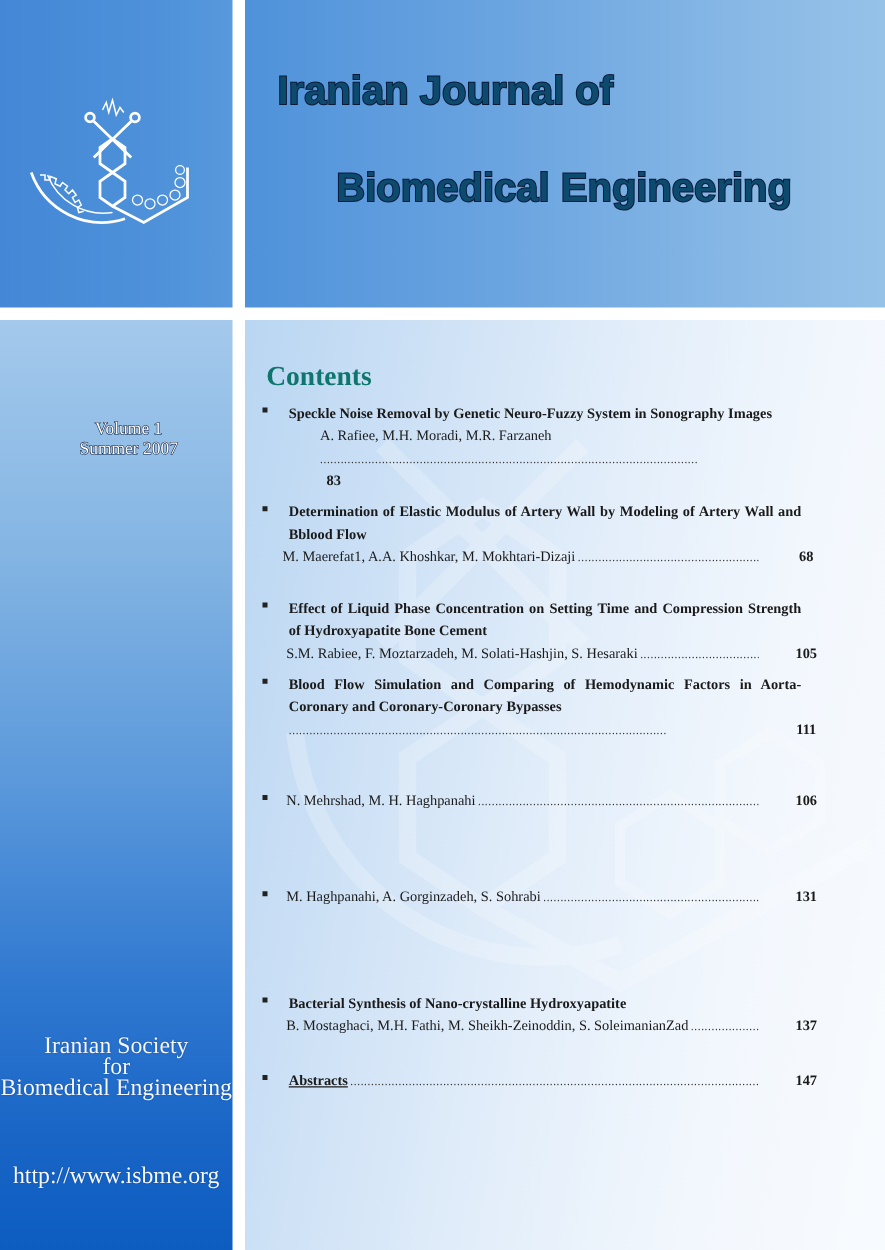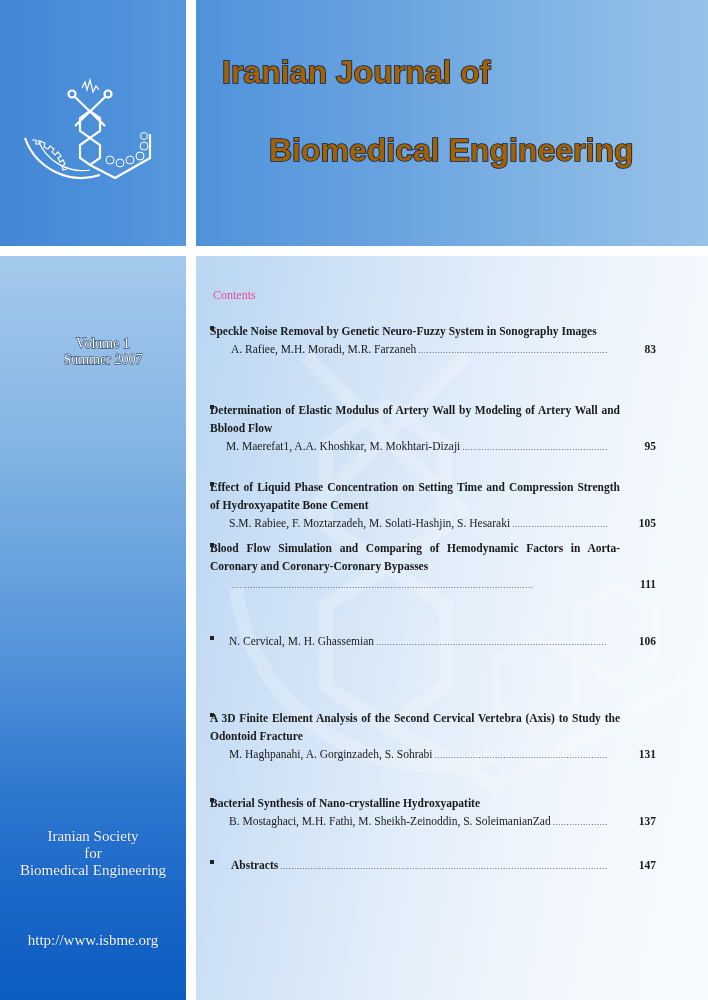--- a/index.html
+++ b/index.html
@@ -3,46 +3,46 @@
 <meta charset="utf-8">
 <style>
   html, body { margin:0; padding:0; }
   body { width:708px; height:1000px; background:#ffffff; position:relative; overflow:hidden; font-family:"Liberation Serif", serif; }
   .panel { position:absolute; }
   #tl { left:0; top:0; width:186px; height:246px; background:linear-gradient(90deg,#4387d6 0%,#4f92da 70%,#5898dc 100%); }
   #tr { left:196px; top:0; width:512px; height:246px; background:linear-gradient(90deg,#4f92da 0%,#6aa4e0 40%,#86b7e5 75%,#96c2e8 100%); }
   #bl { left:0; top:256px; width:186px; height:744px; background:linear-gradient(180deg,#a4c9ec 0%,#84b5e3 25%,#5a98db 50%,#2f78d0 72%,#1865c6 88%,#0d5cc0 100%); }
   #br { left:196px; top:256px; width:512px; height:744px; background:linear-gradient(100deg,#b9d6f2 0%,#cfe2f6 25%,#e3eefa 50%,#f2f7fd 75%,#f8fbfe 100%); overflow:hidden; }
 
-  .title { position:absolute; font-family:"Liberation Sans", sans-serif; font-weight:bold; color:#a16207;
+  .title { position:absolute; font-family:"Liberation Sans", sans-serif; font-weight:bold; color:#0c4a6e;
     -webkit-text-stroke:1.6px #0c1a3a; paint-order:stroke fill; letter-spacing:0px; white-space:nowrap; }
   #title1 { left:222px; top:54px; font-size:32px; }
   #title2 { left:269px; top:132px; font-size:32px; }
 
   .logo { position:absolute; left:20px; top:78px; width:140px; height:110px; }
 
   .vol { position:absolute; left:0; width:206px; text-align:center; font-family:"Liberation Serif", serif; font-size:14px; line-height:16px;
     color:#ffffff; -webkit-text-stroke:0.9px #0c1a3a; paint-order:stroke fill; }
   #vol { top:336px; }
 
-  .soc { position:absolute; left:0; width:186px; text-align:center; font-family:"Liberation Serif", serif; font-size:15px; line-height:17px; color:#f4f8ff; text-shadow:0 0 1px #0a3a8a; }
+  .soc { position:absolute; left:0; width:186px; text-align:center; font-family:"Liberation Serif", serif; font-size:19px; line-height:17px; color:#f4f8ff; text-shadow:0 0 1px #0a3a8a; }
   #soc { top:828px; }
   #url { top:932px;font-family:Liberation Serif, serif; }
 
   .bgwm { position:absolute; left:0; top:0; width:512px; height:744px; opacity:0.22; }
 
-  #contents-head { position:absolute; left:213px; top:288px; font-family:"Liberation Serif", serif; font-weight:normal; font-size:12px; color:#ec4899; }
+  #contents-head { position:absolute; left:213px; top:288px; font-family:"Liberation Serif", serif; font-weight:bold; font-size:22px; color:#0f766e; }
 
   .toc { position:absolute; left:210px; width:446px; font-family:"Liberation Serif", serif; color:#1a1a1a; }
   .toc .bullet { position:absolute; left:0; top:4px; width:4px; height:4px; background:#222; }
-  .toc .t { font-weight:bold; font-size:11.5px; line-height:18px; text-align:justify; text-align-last:left; width:410px; }
+  .toc .t { margin-left:21px; font-weight:bold; font-size:11.5px; line-height:18px; text-align:justify; text-align-last:left; width:410px; }
   .toc .a { position:relative; font-size:11.5px; line-height:18px; display:flex; align-items:baseline; }
   .toc .a .names { white-space:nowrap; }
   .toc .a .dots { flex:1; overflow:hidden; white-space:nowrap; font-size:9px; letter-spacing:0.5px; color:#333; margin:0 2px; }
-  .toc .a .pg { font-weight:bold; width:22px; text-align:right;margin-left:25px; }
+  .toc .a .pg { font-weight:bold; width:22px; text-align:center;margin-left:25px; }
 </style>
 </head>
 <body>
 
 <div class="panel" id="tl">
   <svg class="logo" viewBox="0 0 140 110" fill="none" stroke="#ffffff" stroke-width="2.2">
     <path d="M62 10 l3 -6 l2 8 l3 -10 l3 12 l3 -6 l3 4" stroke-width="1.2"></path>
     <circle cx="52" cy="16" r="3.5"></circle>
     <circle cx="88" cy="16" r="3.5"></circle>
     <path d="M55 19 L85 48 M85 19 L55 48"></path>
@@ -87,34 +87,34 @@
     <path d="M420 330 L460 355 L460 400 L420 425 L380 400 L380 355 Z" stroke-width="8"></path>
     <path d="M340 380 L380 405 L380 450 L340 475 L300 450 L300 405 Z" stroke-width="8"></path>
   </svg>
 </div>
 
 <div id="contents-head">Contents</div>
 
 <div class="toc" style="top:322px;">
   <span class="bullet"></span>
   <div class="t">Speckle Noise Removal by Genetic Neuro-Fuzzy System in Sonography Images</div>
-  <div class="a" style="margin-left:21px;">
+  <div class="a" style="margin-left:21px;flex-direction:column;">
     <span class="names">A. Rafiee, M.H. Moradi, M.R. Farzaneh</span>
     <span class="dots">..............................................................................................................</span>
     <span class="pg">83</span>
   </div>
 </div>
 
 <div class="toc" style="top:401px;">
   <span class="bullet"></span>
   <div class="t">Determination of Elastic Modulus of Artery Wall by Modeling of Artery Wall and Bblood Flow</div>
   <div class="a" style="margin-left:16px;">
     <span class="names">M. Maerefat1, A.A. Khoshkar, M. Mokhtari-Dizaji</span>
     <span class="dots">..............................................................................................................</span>
-    <span class="pg">95</span>
+    <span class="pg">68</span>
   </div>
 </div>
 
 <div class="toc" style="top:478px;">
   <span class="bullet"></span>
   <div class="t">Effect of Liquid Phase Concentration on Setting Time and Compression Strength of Hydroxyapatite Bone Cement</div>
   <div class="a" style="margin-left:19px;">
     <span class="names">S.M. Rabiee, F. Moztarzadeh, M. Solati-Hashjin, S. Hesaraki</span>
     <span class="dots">..............................................................................................................</span>
     <span class="pg">105</span>
@@ -126,46 +126,45 @@
   <div class="t">Blood Flow Simulation and Comparing of Hemodynamic Factors in Aorta-Coronary and Coronary-Coronary Bypasses</div>
   <div class="a" style="margin-left:19px;">
     <span class="dots">..............................................................................................................</span>
     <span class="pg">111</span>
   </div>
 </div>
 
 <div class="toc" style="top:632px;">
   <span class="bullet"></span>
   <div class="a" style="margin-left:19px;">
-    <span class="names">N. Cervical, M. H. Ghassemian</span>
+    <span class="names">N. Mehrshad, M. H. Haghpanahi</span>
     <span class="dots">..............................................................................................................</span>
     <span class="pg">106</span>
   </div>
 </div>
 
 <div class="toc" style="top:709px;">
   <span class="bullet"></span>
-  <div class="t">A 3D Finite Element Analysis of the Second Cervical Vertebra (Axis) to Study the Odontoid Fracture</div>
   <div class="a" style="margin-left:19px;">
     <span class="names">M. Haghpanahi, A. Gorginzadeh, S. Sohrabi</span>
     <span class="dots">..............................................................................................................</span>
     <span class="pg">131</span>
   </div>
 </div>
 
 <div class="toc" style="top:794px;">
   <span class="bullet"></span>
   <div class="t">Bacterial Synthesis of Nano-crystalline Hydroxyapatite</div>
   <div class="a" style="margin-left:19px;">
     <span class="names">B. Mostaghaci, M.H. Fathi, M. Sheikh-Zeinoddin, S. SoleimanianZad</span>
     <span class="dots">..............................................................................................................</span>
     <span class="pg">137</span>
   </div>
 </div>
 
 <div class="toc" style="top:856px;">
   <span class="bullet"></span>
   <div class="a" style="margin-left:21px;">
-    <span class="names" style="font-weight:bold;">Abstracts</span>
+    <span class="names" style="font-weight:bold;text-decoration:underline;">Abstracts</span>
     <span class="dots">..................................................................................................................................................</span>
     <span class="pg">147</span>
   </div>
 </div>
 
 </body></html>

